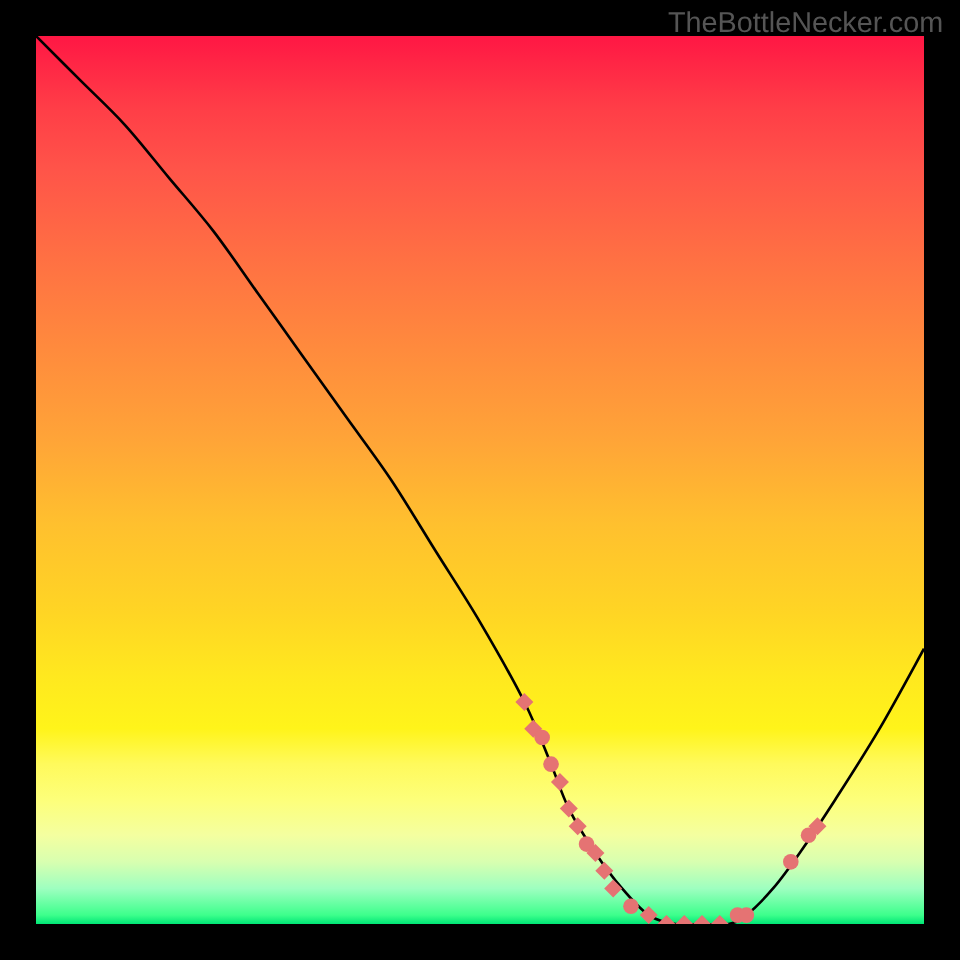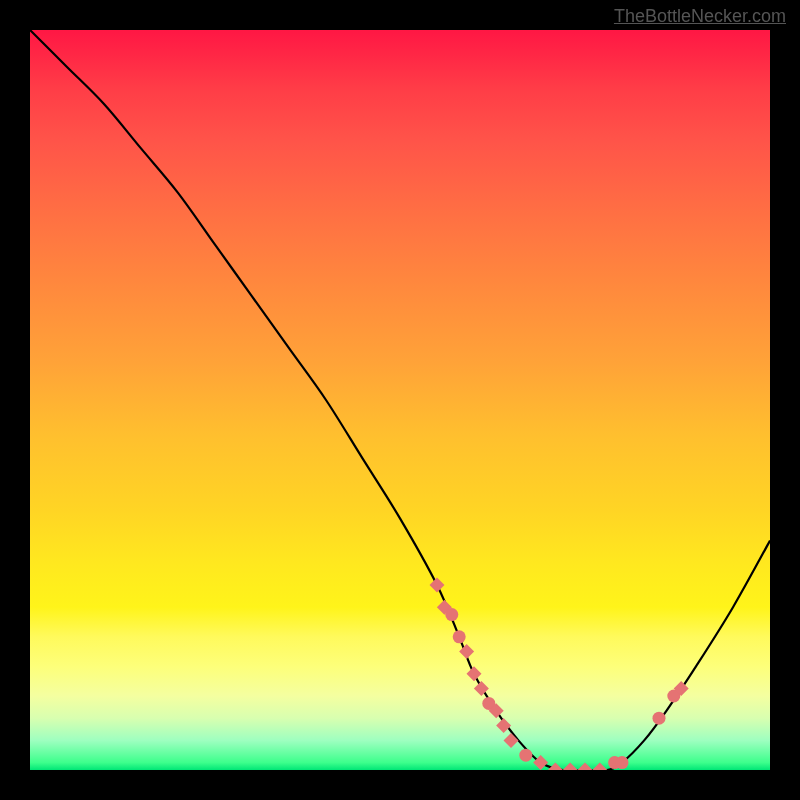--- a/index.html
+++ b/index.html
@@ -9,24 +9,23 @@
     background: #000;
     position: relative;
     font-family: Arial, sans-serif;
     overflow: hidden;
   }
   .attribution {
     position: absolute;
     top: 6px;
     right: 14px;
     color: #555;
-    font-size: 18px;
+    font-size: 24px;
     font-weight: 500;
     z-index: 10;
-    text-decoration: underline;
   }
   .plot-area {
     position: absolute;
     left: 30px;
     top: 30px;
     width: 740px;
     height: 740px;
   }
   .gradient-bg {
     position: absolute;

